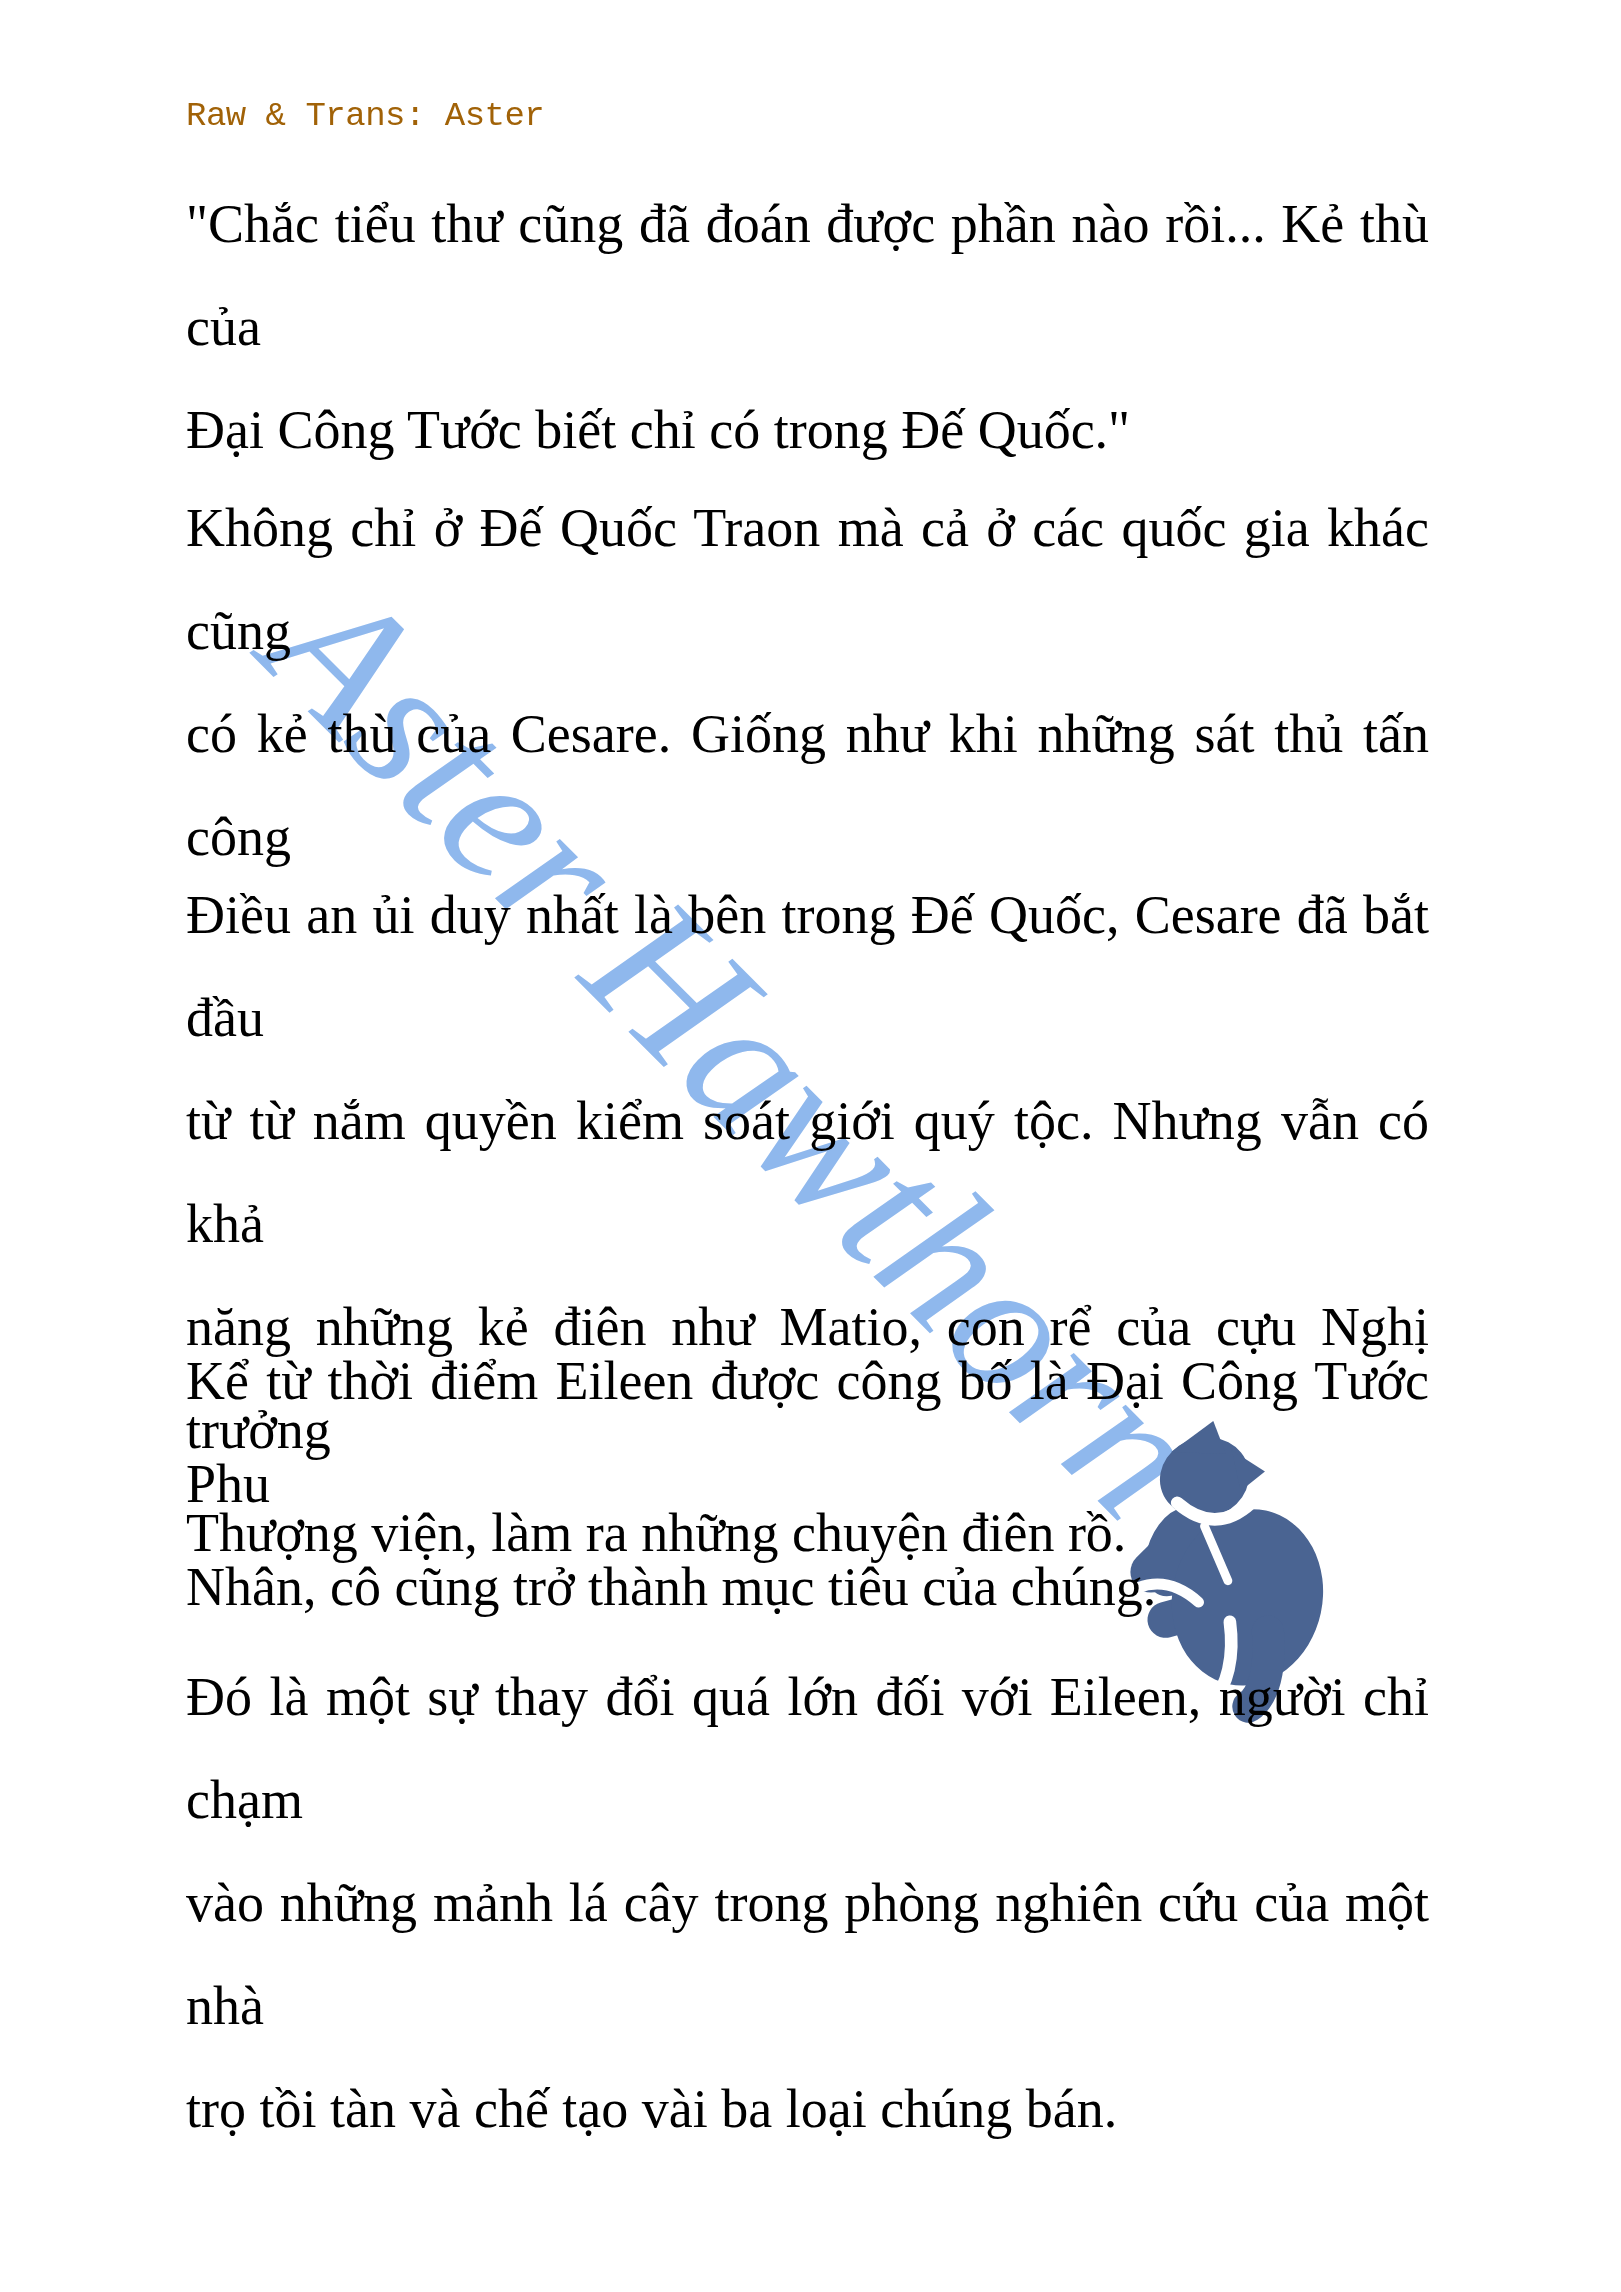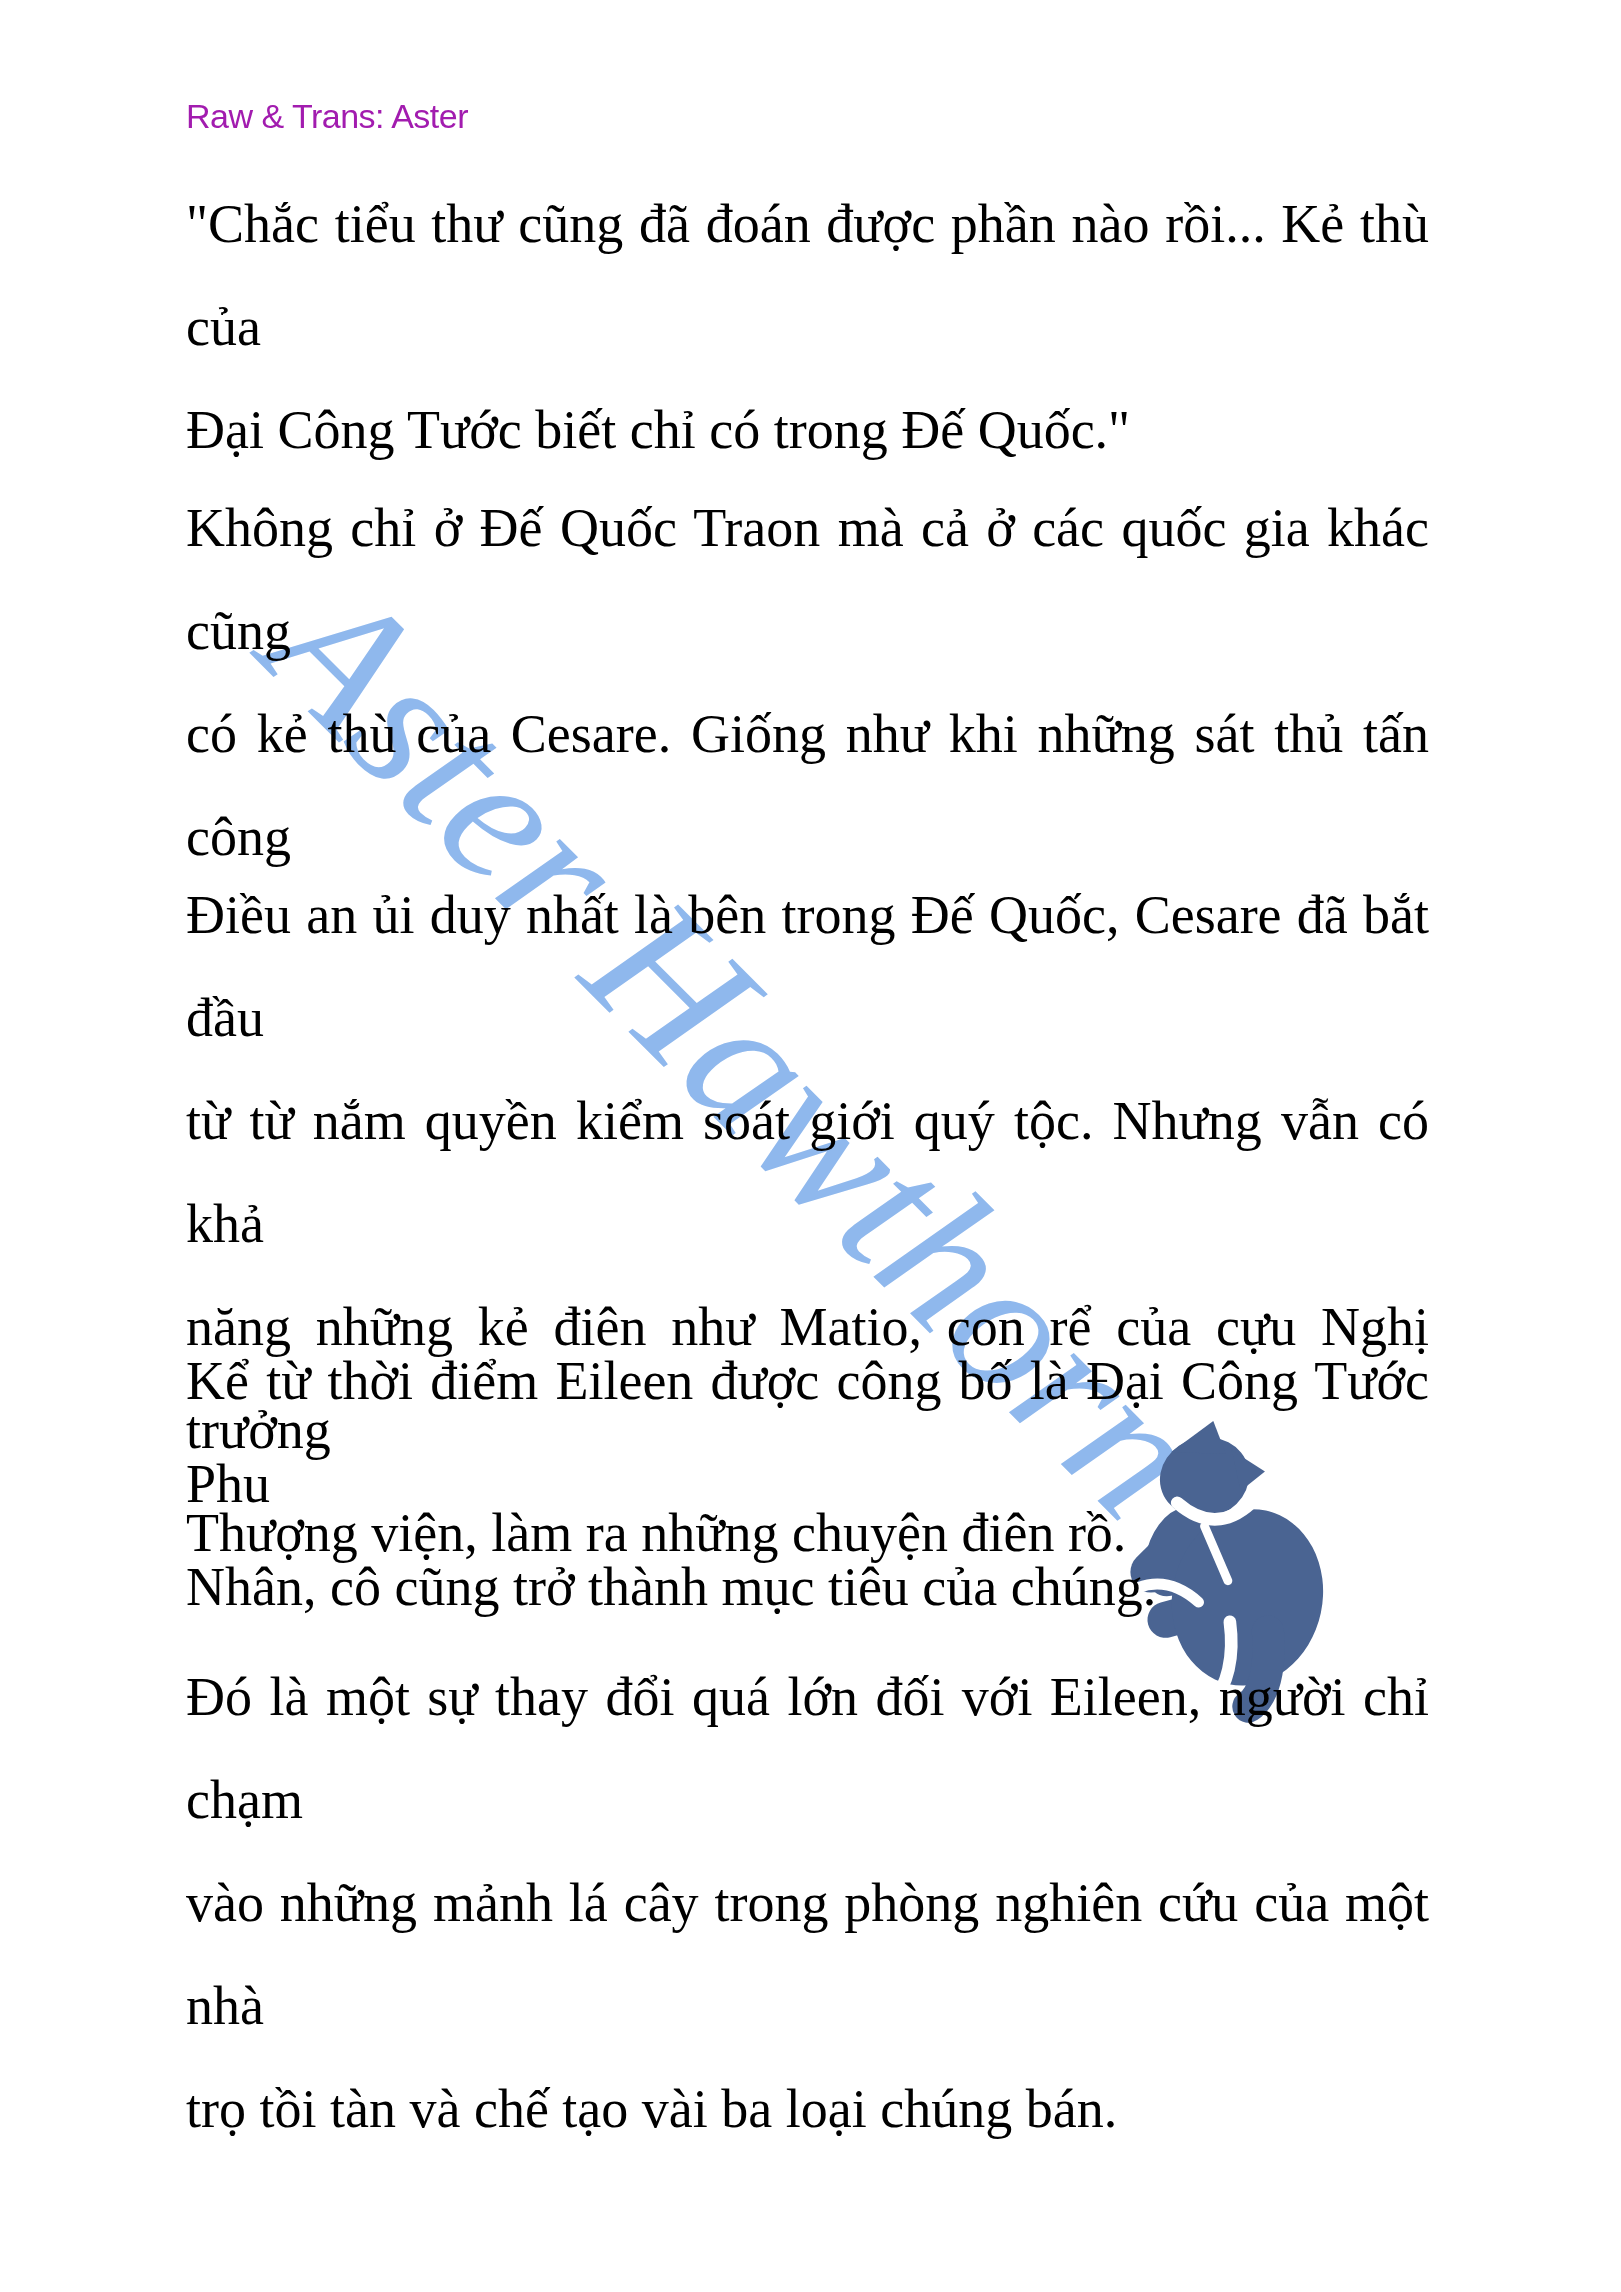--- a/index.html
+++ b/index.html
@@ -11,25 +11,25 @@
     font-family: "Liberation Serif", "DejaVu Serif", serif;
   }
   .page {
     position: absolute; inset: 0;
     background: #ffffff;
   }
   
   .header-credit {
     position: absolute;
     left: 186px; top: 99px;
-    font-family: Liberation Sans, sans-serif;
+    font-family: Liberation Mono, monospace;
     font-size: 34px;
     line-height: 1;
     letter-spacing: -0.5px;
-    color: #a21caf;
+    color: #a16207;
     z-index: 4;
     white-space: nowrap;
   }
   
   .watermark {
     position: absolute;
     left: 370px; top: 547px;
     font-family: "Liberation Serif", "DejaVu Serif", serif;
     font-style: italic;
     font-size: 191px;

